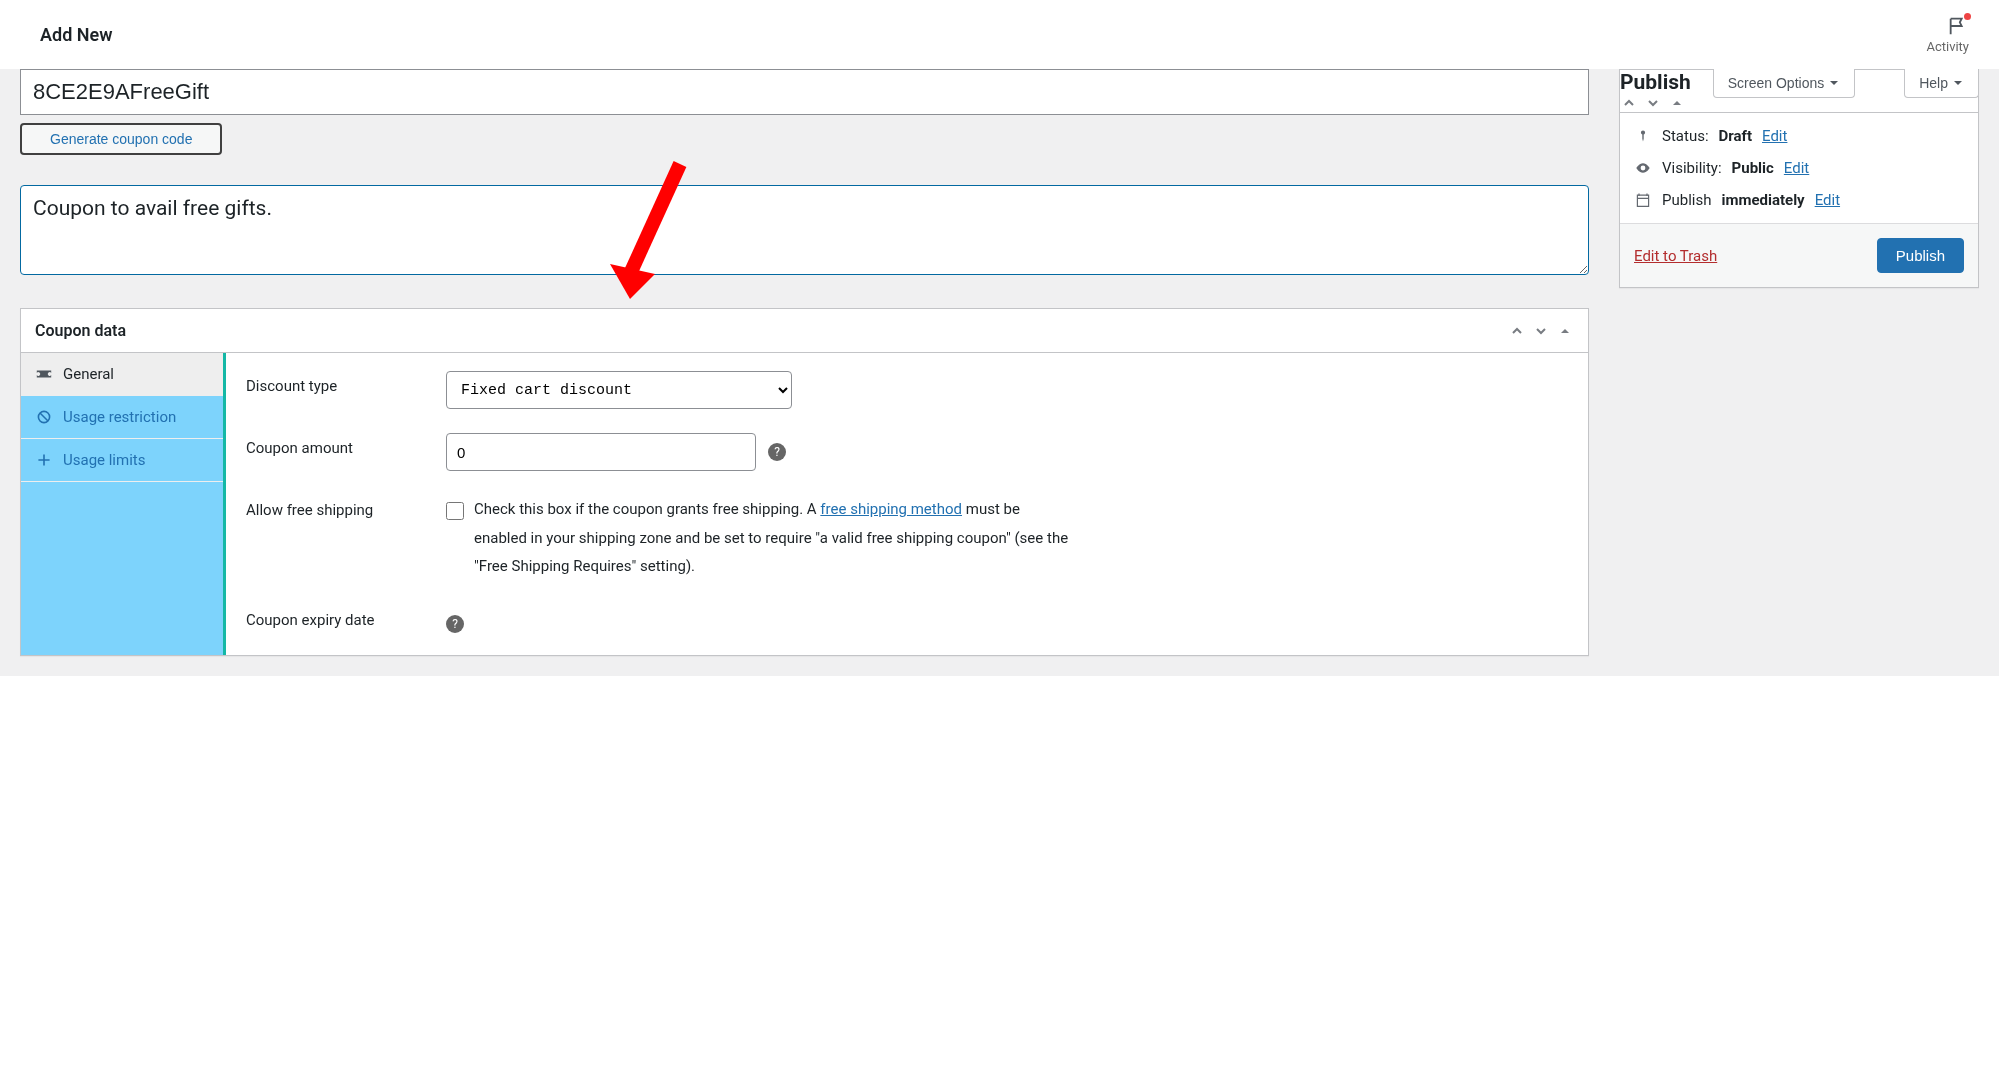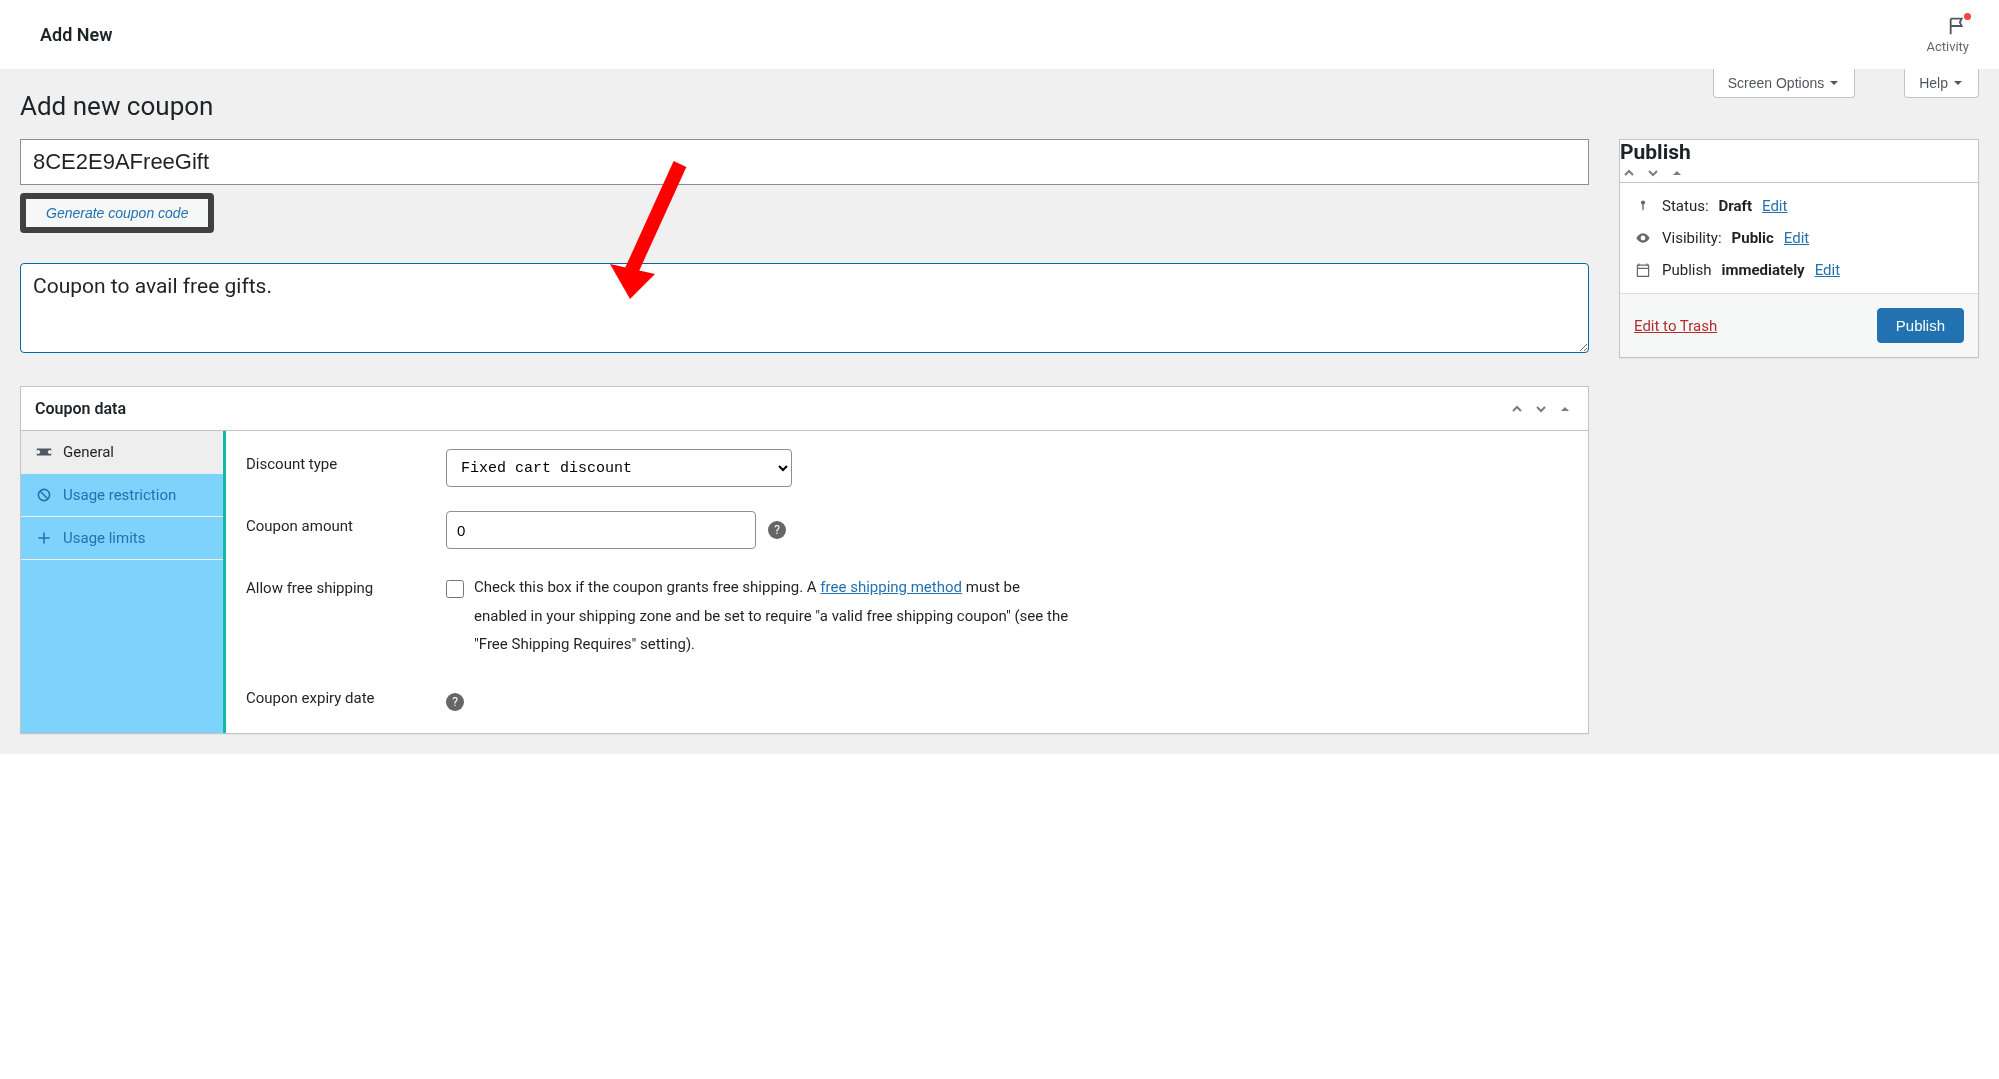--- a/index.html
+++ b/index.html
@@ -18,21 +18,21 @@
     .screen-meta button { background: #fff; border: 1px solid #c3c4c7; border-top: none; border-radius: 0 0 4px 4px; padding: 6px 14px; font-size: 14px; color: #50575e; cursor: pointer; display: flex; align-items: center; gap: 4px; margin-left: 37px;}
     .screen-meta button svg { width: 12px; height: 12px; }
 
     .page-heading { font-size: 26px; font-weight: 400; color: #1d2327; padding: 22px 0 18px 0; }
 
     .main-layout { display: flex; gap: 30px; align-items: flex-start; }
     .main-col { flex: 1; min-width: 0; }
     .side-col { width: 360px; flex-shrink: 0; }
 
     .title-input { width: 100%; font-size: 22px; padding: 8px 12px; border: 1px solid #8c8f94; border-radius: 0; background: #fff; color: #1d2327; height: 46px; }
-    .gen-btn { margin-top: 8px; border: 6px solid #404040; color: #2271b1; background: #f6f7f7; padding: 6px 20px; font-size: 14px; border-radius: 4px; cursor: pointer; font-style: italic; }
+    .gen-btn { margin-top: 8px; border: 2px solid #404040; color: #2271b1; background: #f6f7f7; padding: 6px 28px; font-size: 14px; border-radius: 4px; cursor: pointer; }
     .desc-textarea { width: 100%; margin-top: 30px; font-size: 21px; padding: 10px 12px; border: 1px solid #0369a1; border-radius: 4px; resize: both; height: 90px; font-family: inherit; color: #1d2327; }
 
     .postbox { background: #fff; border: 1px solid #c3c4c7; box-shadow: 0 1px 1px rgba(0,0,0,0.04); margin-top: 30px; }
     .postbox .hndle { display: flex; justify-content: space-between; align-items: center; padding: 12px 14px; border-bottom: 1px solid #c3c4c7; }
     .postbox .hndle h2 { font-size: 16px; font-weight: 600; color: #1d2327; }
     .hndle-actions { display: flex; gap: 6px; align-items: center; color: #787c82;}
     .hndle-actions span { width: 18px; height: 18px; display: inline-flex; align-items:center; justify-content:center; cursor:pointer;}
 
     .coupon-data-body { display: flex; }
     .coupon-tabs { width: 205px; border-right: 3px solid #14b8a6; background: #7dd3fc; }
@@ -92,21 +92,20 @@
         </svg>
     </button>
     <button>
       <span>Help</span>
       <svg viewBox="0 0 12 12">
           <path d="M2 4l4 4 4-4" fill="#50575e"></path>
         </svg>
     </button>
   </div>
 
-  <h1 class="page-heading">Add new coupon</h1>
 
   <div class="red-arrow">
     <svg viewBox="0 0 100 160">
       <path d="M80 10 L30 120" stroke="#ff0000" stroke-width="14" fill="none"></path>
       <path d="M10 110 L30 145 L55 120 Z" fill="#ff0000"></path>
     </svg>
   </div>
 
   <div class="main-layout">
     <div class="main-col">

